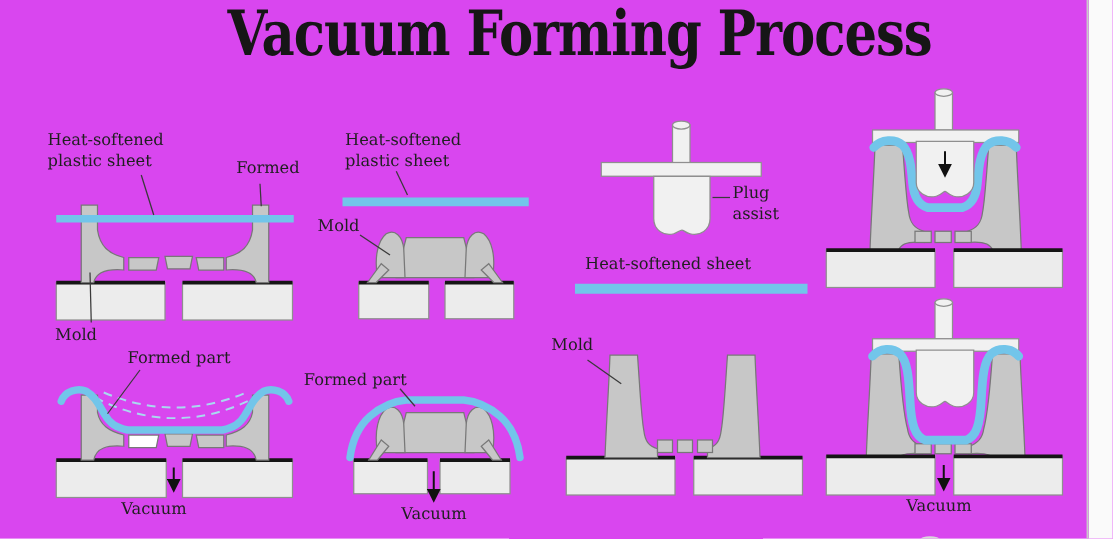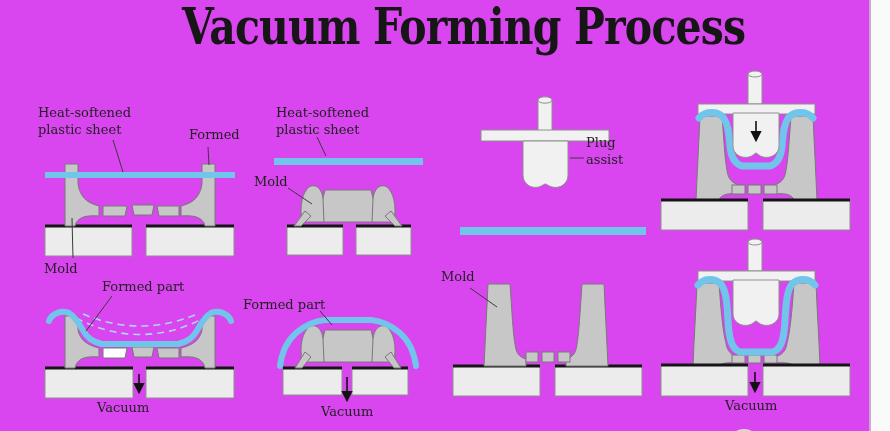--- a/index.html
+++ b/index.html
@@ -187,19 +187,20 @@
 
   <div class="label oneline" style="left:102px;top:278px;">Formed part</div>
   <div class="label oneline" style="left:97px;top:399px;">Vacuum</div>
 
   <div class="label" style="left:276px;top:104px;width:118px;">Heat-softened plastic sheet</div>
   <div class="label oneline" style="left:254px;top:173px;">Mold</div>
 
   <div class="label oneline" style="left:243px;top:296px;">Formed part</div>
   <div class="label oneline" style="left:321px;top:403px;">Vacuum</div>
 
-  <div class="label" style="left:586px;top:134px;width:50px;">Plug assist</div>
+  <div class="label" style="left:586px;top:146px;width:50px;">Plug assist</div>
+  <div class="label oneline" style="left:468px;top:203px;">Heat-softened sheet</div>
 
   <div class="label oneline" style="left:441px;top:268px;">Mold</div>
 
   <div class="label oneline" style="left:725px;top:397px;">Vacuum</div>
 
 </div>
 
 </body></html>

